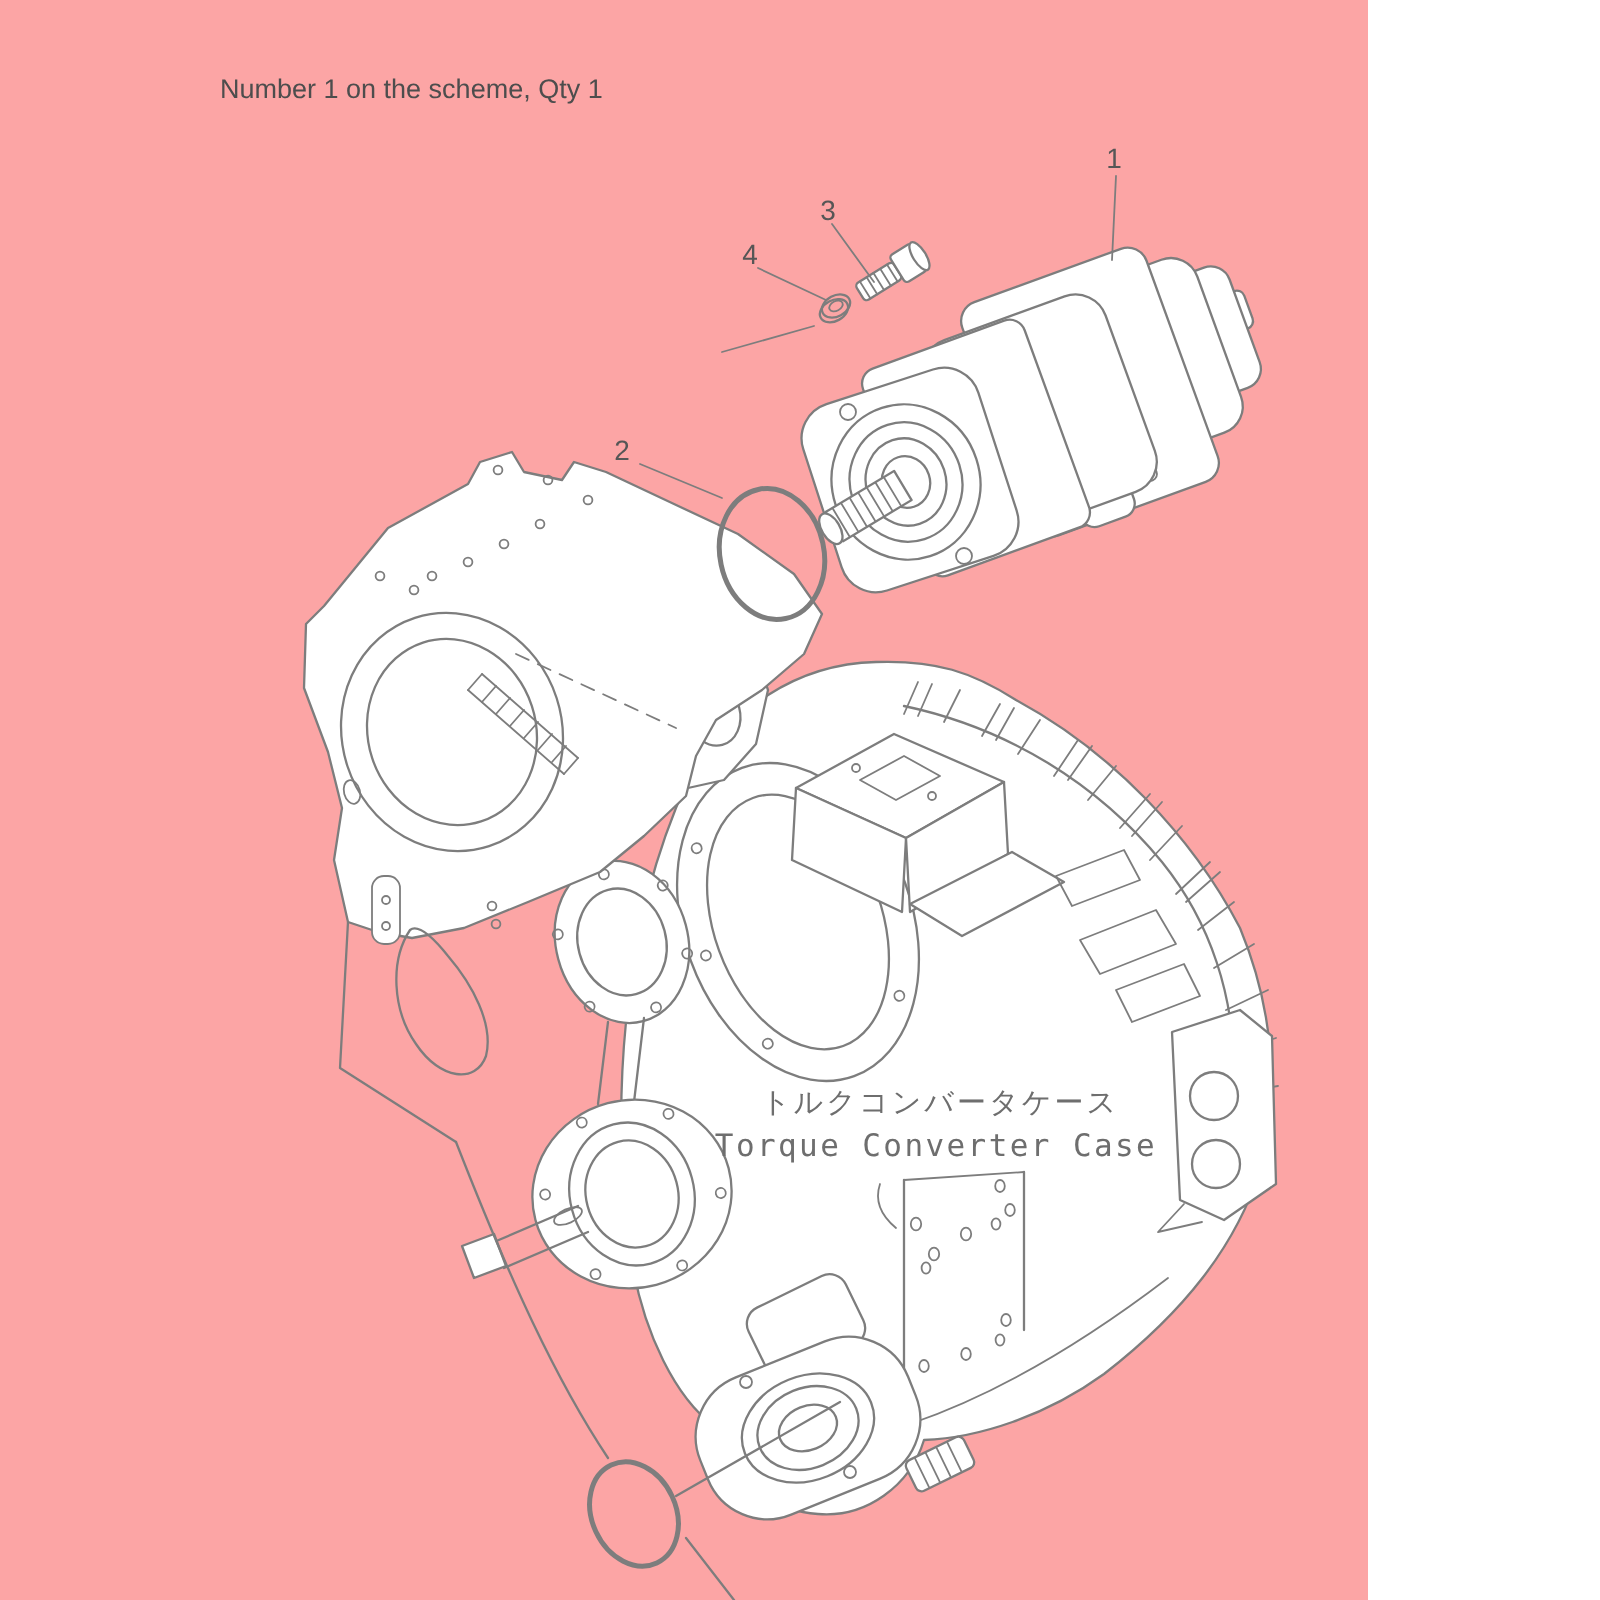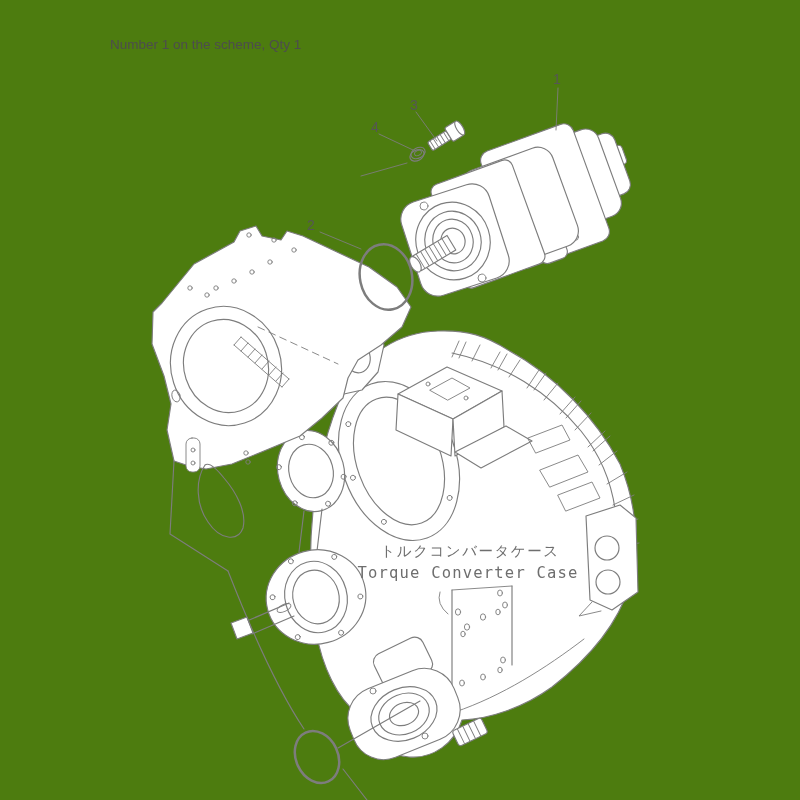--- a/index.html
+++ b/index.html
@@ -1,16 +1,16 @@
 <!DOCTYPE html>
 <html><head>
 <meta charset="utf-8">
 <style>
   html,body{margin:0;padding:0;background:#ffffff;}
-  .page{width:800px;height:800px;position:relative;background:#4d7c0f;overflow:hidden;}
+  .page{width:684px;height:800px;position:relative;background:#fca5a5;overflow:hidden;}
   svg{display:block;}
   .ln{fill:none;stroke:#7d7d7d;stroke-width:1.15;stroke-linecap:round;stroke-linejoin:round;}
   .fw{fill:#ffffff;stroke:#7d7d7d;stroke-width:1.15;stroke-linecap:round;stroke-linejoin:round;}
   .thin{stroke-width:0.9;}
   .thick{stroke-width:2.5;}
   .dash{stroke-dasharray:7 5;}
   .callout{font-family:"Liberation Sans",sans-serif;font-size:14px;fill:#565656;}
   .note{font-family:"Liberation Sans",sans-serif;font-size:13.5px;fill:#4d4d4d;}
   .lbl-jp{font-family:"DejaVu Sans",sans-serif;font-size:14.5px;letter-spacing:1.5px;fill:#6e6e6e;}
   .lbl-en{font-family:"DejaVu Sans Mono",monospace;font-size:15.5px;letter-spacing:1.2px;fill:#6e6e6e;}

